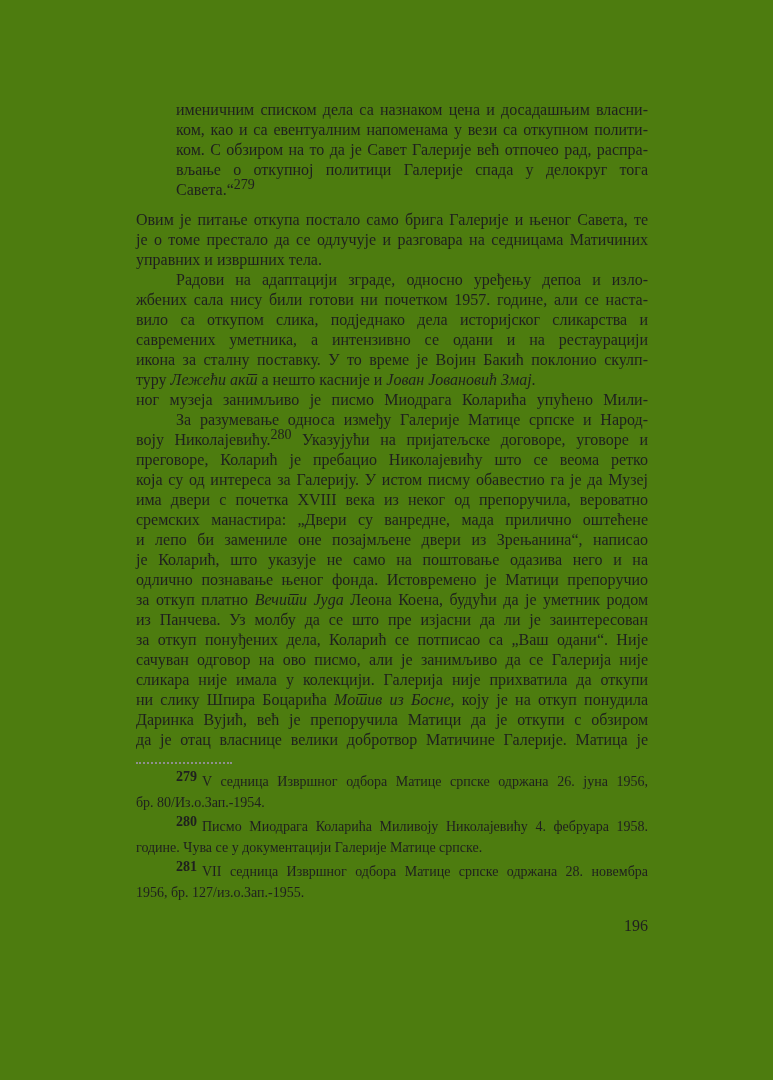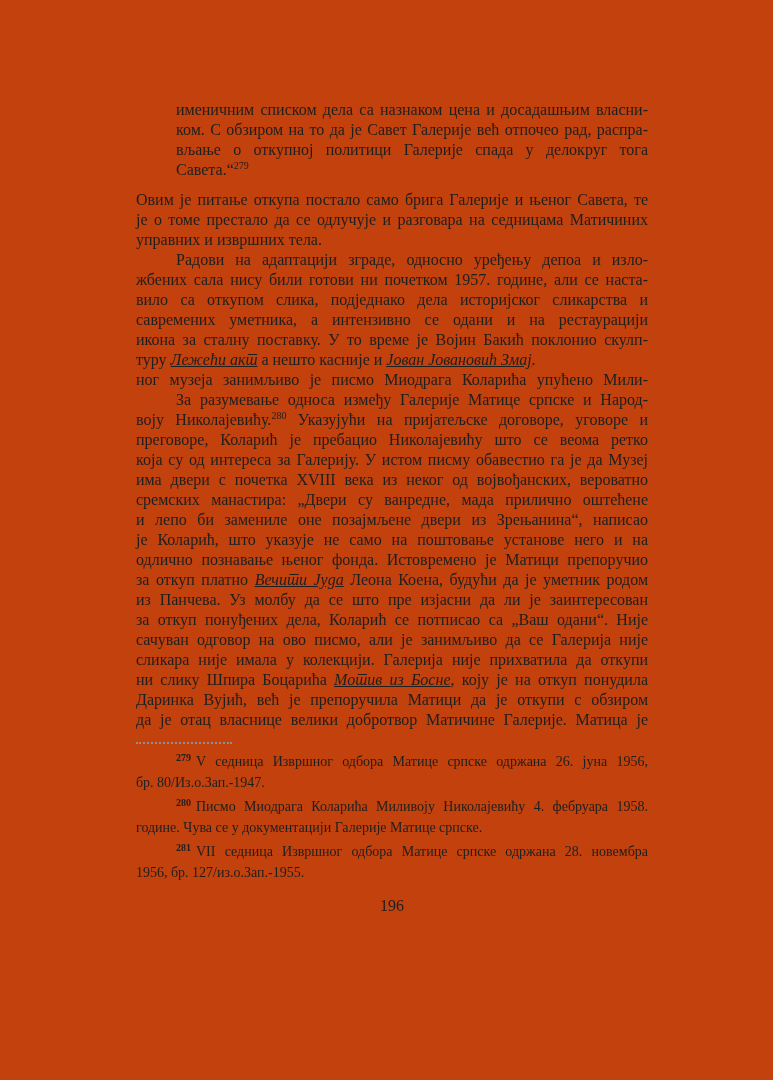--- a/index.html
+++ b/index.html
@@ -4,69 +4,70 @@
 <style>
   html, body { margin: 0; padding: 0; }
   body {
     width: 773px; height: 1080px;
     background: #ffffff;
     font-family: "Liberation Serif", "DejaVu Serif", serif;
   }
   .sheet {
     position: relative;
     width: 773px; height: 1080px;
-    background: #c2410c;
+    background: #4d7c0f;
     color: #1f1f1f;
     overflow: hidden;
   }
   .text-col {
     position: absolute;
     left: 136px; top: 100px;
     width: 512px;
   }
   .block { margin: 0; }
   .bq { margin-left: 40px; margin-bottom: 10px; }
   .line {
     font-size: 16px;
     line-height: 20px;
     text-align: justify;
     text-align-last: justify;
   }
   .line.plast { text-align-last: left; }
   .line.ind { text-indent: 40px; }
-  .line i { font-style: italic; text-decoration: underline; }
+  .line i { font-style: italic; }
   sup {
-    font-size: 10px;
+    font-size: 14px;
     line-height: 0;
     vertical-align: baseline;
     position: relative;
     top: -6px;
   }
   .fn-sep {
     width: 96px; height: 0;
     border-top: 2px dotted #8f8f8f;
     margin: 12px 0 7px 0;
   }
   .fn { margin-top: 3px; }
   .fn .line { font-size: 14px; line-height: 21px; }
   .fn sup.fm { font-weight: bold; top: -5px; margin-right: 5px; }
   .page-num {
     margin-top: 14px;
     font-size: 16px;
-    text-align: center;
+    text-align: right;
   }
 </style>
 </head>
 <body>
 
 <div class="sheet">
   <div class="text-col">
     <section id="body-blocks">
         <div class="block bq">
           <div class="line"><span>именичним списком дела са назнаком цена и досадашњим власни-</span></div>
+          <div class="line"><span>ком, као и са евентуалним напоменама у вези са откупном полити-</span></div>
           <div class="line"><span>ком. С обзиром на то да је Савет Галерије већ отпочео рад, распра-</span></div>
           <div class="line"><span>вљање о откупној политици Галерије спада у делокруг тога Савета.“</span><sup>279</sup></div>
         </div>
         <div class="block para">
           <div class="line"><span>Овим је питање откупа постало само брига Галерије и њеног Савета, те</span></div>
           <div class="line"><span>је о томе престало да се одлучује и разговара на седницама Матичиних</span></div>
           <div class="line plast"><span>управних и извршних тела.</span></div>
         </div>
         <div class="block para">
           <div class="line ind"><span>Радови на адаптацији зграде, односно уређењу депоа и изло-</span></div>
@@ -75,40 +76,40 @@
           <div class="line"><span>савремених уметника, а интензивно се одани и на рестаурацији</span></div>
           <div class="line"><span>икона за сталну поставку. У то време је Војин Бакић поклонио скулп-</span></div>
           <div class="line plast"><span>туру </span><i>Лежећи акт</i><span> а нешто касније и </span><i>Јован Јовановић Змај</i><span>.</span></div>
         </div>
         <div class="block para">
           <div class="line"><span>ног музеја занимљиво је писмо Миодрага Коларића упућено Мили-</span></div>
           <div class="line ind"><span>За разумевање односа између Галерије Матице српске и Народ-</span></div>
           <div class="line"><span>воју Николајевићу.</span><sup>280</sup><span> Указујући на пријатељске договоре, уговоре и</span></div>
           <div class="line"><span>преговоре, Коларић је пребацио Николајевићу што се веома ретко</span></div>
           <div class="line"><span>која су од интереса за Галерију. У истом писму обавестио га је да Музеј</span></div>
-          <div class="line"><span>има двери с почетка XVIII века из неког од војвођанских, вероватно</span></div>
+          <div class="line"><span>има двери с почетка XVIII века из неког од препоручила, вероватно</span></div>
           <div class="line"><span>сремских манастира: „Двери су ванредне, мада прилично оштећене</span></div>
           <div class="line"><span>и лепо би замениле оне позајмљене двери из Зрењанина“, написао</span></div>
-          <div class="line"><span>је Коларић, што указује не само на поштовање установе него и на</span></div>
+          <div class="line"><span>је Коларић, што указује не само на поштовање одазива него и на</span></div>
           <div class="line"><span>одлично познавање њеног фонда. Истовремено је Матици препоручио</span></div>
           <div class="line"><span>за откуп платно </span><i>Вечити Јуда</i><span> Леона Коена, будући да је уметник родом</span></div>
           <div class="line"><span>из Панчева. Уз молбу да се што пре изјасни да ли је заинтересован</span></div>
           <div class="line"><span>за откуп понуђених дела, Коларић се потписао са „Ваш одани“. Није</span></div>
           <div class="line"><span>сачуван одговор на ово писмо, али је занимљиво да се Галерија није</span></div>
           <div class="line"><span>сликара није имала у колекцији. Галерија није прихватила да откупи</span></div>
           <div class="line"><span>ни слику Шпира Боцарића </span><i>Мотив из Босне</i><span>, коју је на откуп понудила</span></div>
           <div class="line"><span>Даринка Вујић, већ је препоручила Матици да је откупи с обзиром</span></div>
           <div class="line"><span>да је отац власнице велики добротвор Матичине Галерије. Матица је</span></div>
         </div>
       </section>
     <div class="fn-sep"></div>
     <section id="footnotes">
         <div class="fn">
           <div class="line ind"><sup class="fm">279</sup><span>V седница Извршног одбора Матице српске одржана 26. јуна 1956,</span></div>
-          <div class="line plast"><span>бр. 80/Из.о.Зап.-1947.</span></div>
+          <div class="line plast"><span>бр. 80/Из.о.Зап.-1954.</span></div>
         </div>
         <div class="fn">
           <div class="line ind"><sup class="fm">280</sup><span>Писмо Миодрага Коларића Миливоју Николајевићу 4. фебруара 1958.</span></div>
           <div class="line plast"><span>године. Чува се у документацији Галерије Матице српске.</span></div>
         </div>
         <div class="fn">
           <div class="line ind"><sup class="fm">281</sup><span>VII седница Извршног одбора Матице српске одржана 28. новембра</span></div>
           <div class="line plast"><span>1956, бр. 127/из.о.Зап.-1955.</span></div>
         </div>
       </section>

